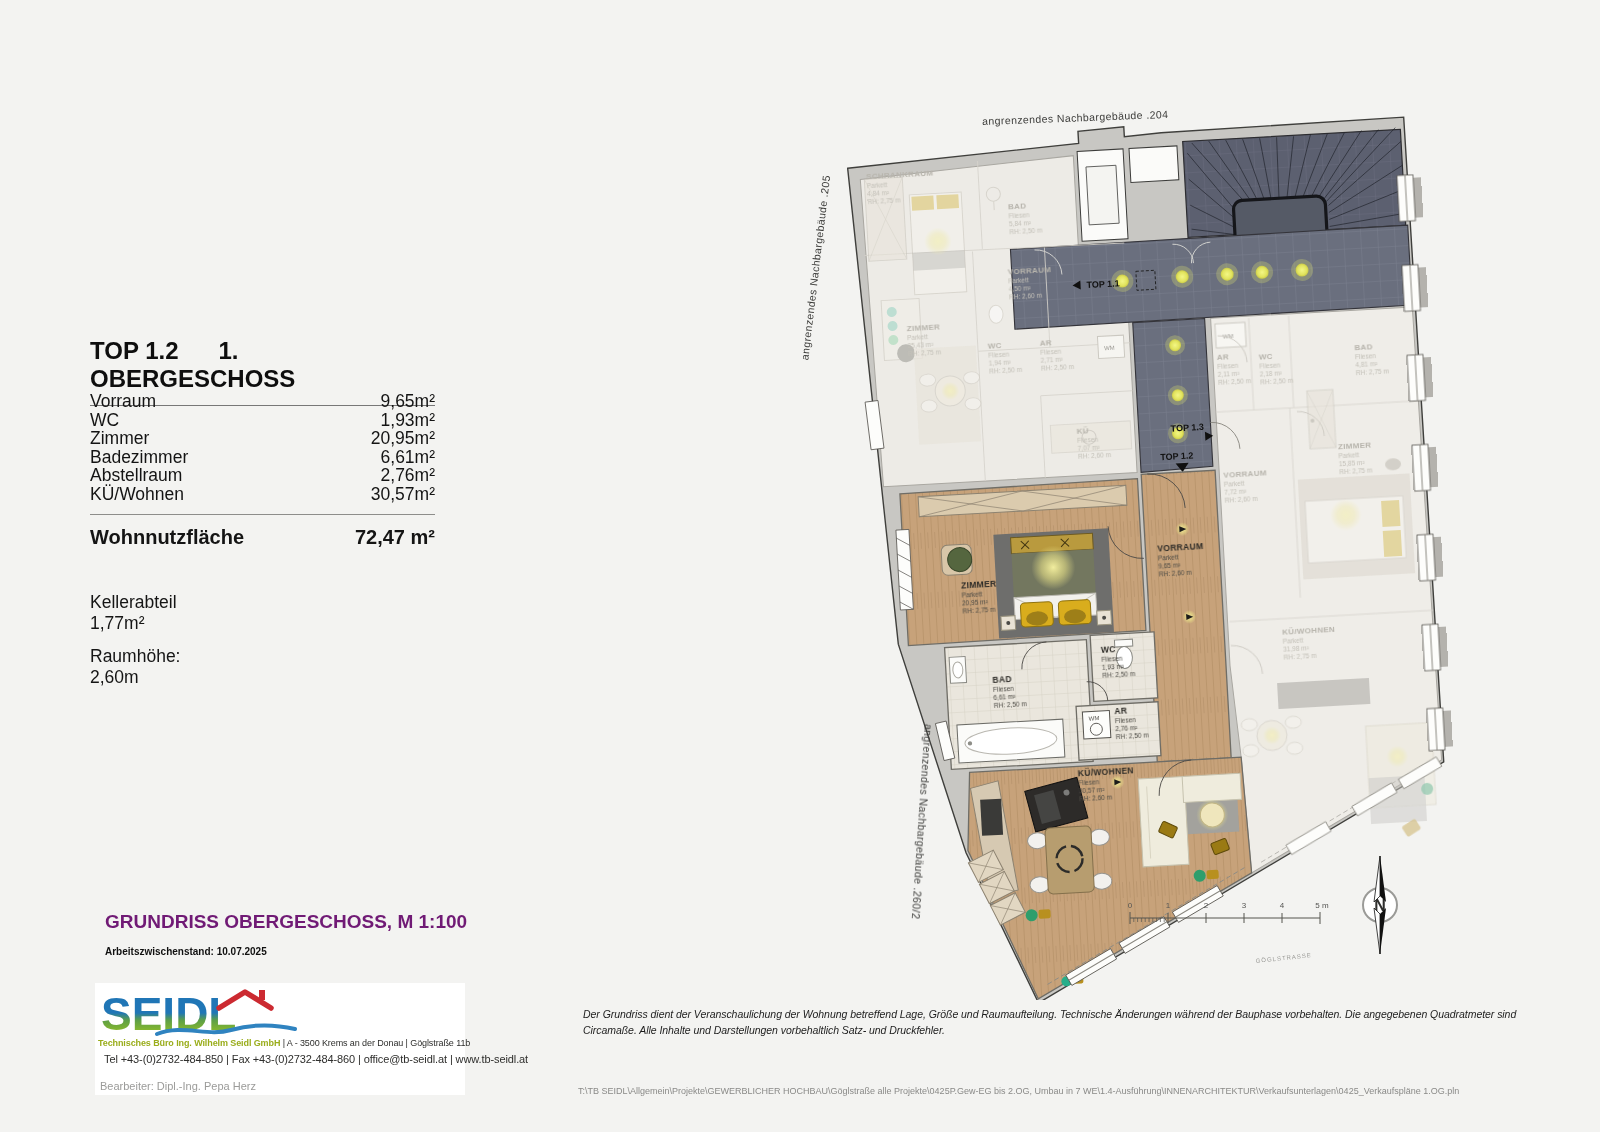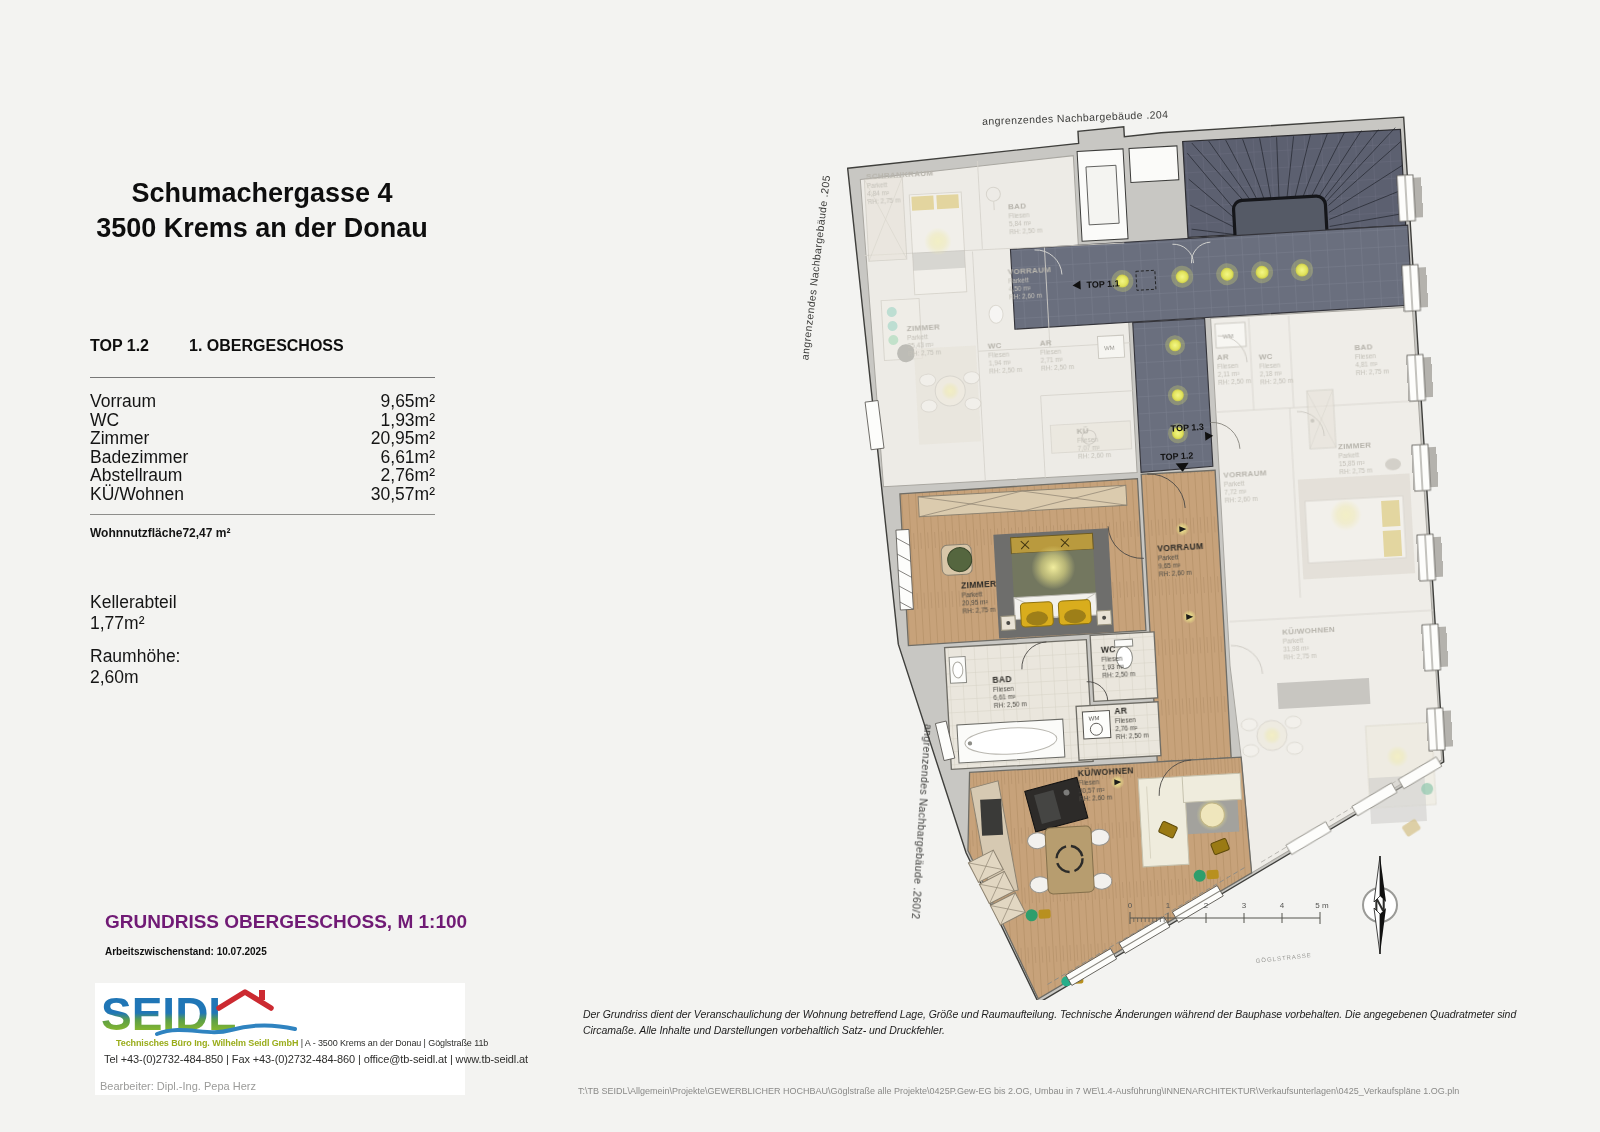--- a/index.html
+++ b/index.html
@@ -2,39 +2,39 @@
 <html><head>
 <meta charset="utf-8">
 <style>
   html,body{margin:0;padding:0;background:#d9d9d7;}
   .page{position:relative;width:1600px;height:1132px;background:#f3f3f1;
         font-family:"Liberation Sans",sans-serif;overflow:hidden;color:#151515;}
 
   
   .addr{position:absolute;left:88px;top:176px;width:348px;text-align:center;
         font-weight:700;font-size:27px;line-height:1.28;color:#0e0e0e;}
-  .heading{position:absolute;left:90px;top:337px;width:345px;padding-bottom:22px;
-        border-bottom:1.5px solid #777;font-weight:700;font-size:16px;color:#0e0e0e;}
+  .heading{position:absolute;left:90px;top:337px;width:345px;padding-bottom:12px;
+        border-bottom:1.5px solid #777;font-weight:700;font-size:24px;color:#0e0e0e;}
   .heading .gap{display:inline-block;width:40px;}
   .rtable{position:absolute;left:90px;top:392px;width:345px;font-size:17.5px;color:#141414;}
   .rrow{display:flex;justify-content:space-between;line-height:18.6px;}
-  .rtotal{display:flex;justify-content:flex-start;margin-top:10px;padding-top:11px;
-        border-top:1.5px solid #8d8d8b;font-weight:700;font-size:12px;}
+  .rtotal{display:flex;justify-content:space-between;margin-top:10px;padding-top:11px;
+        border-top:1.5px solid #8d8d8b;font-weight:700;font-size:20px;}
   .kvrow{position:absolute;left:90px;width:345px;display:flex;justify-content:space-between;
         font-size:17.5px;flex-direction:column;}
   .drawtitle{position:absolute;left:105px;top:911px;font-weight:700;font-size:19px;color:#701a75;}
   .status{position:absolute;left:105px;top:946px;font-weight:700;font-size:10px;color:#101010;}
 
   
   .logocard{position:absolute;left:95px;top:983px;width:370px;height:112px;background:#ffffff;}
   .logosvg{position:absolute;left:4px;top:2px;}
   .services{position:absolute;right:8px;top:6px;width:200px;text-align:right;
         font-size:7.5px;line-height:1.5;color:#5b5b59;}
   .services .svc0{color:#a6b51d;font-weight:700;}
-  .companyline{position:absolute;left:21px;top:55px;width:356px;font-size:9px;
+  .companyline{position:absolute;left:3px;top:55px;width:356px;font-size:9px;
         letter-spacing:-0.1px;color:#2e2e2c;white-space:nowrap;}
   .companyline b{color:#9aad1b;font-weight:700;}
   .contactline{position:absolute;left:9px;top:70px;width:356px;font-size:11px;
         letter-spacing:-0.1px;color:#2e2e2c;white-space:nowrap;}
   .bearbeiter{position:absolute;left:100px;top:1080px;font-size:11px;color:#9b9b99;}
 
   
   .disclaimer{position:absolute;left:583px;top:1006px;width:958px;font-size:10.5px;
         font-style:italic;line-height:1.55;color:#1c1c1c;letter-spacing:-0.05px;}
   .filepath{position:absolute;left:578px;top:1086px;width:980px;font-size:9px;color:#8a8a88;}
@@ -50,24 +50,20 @@
   .tick{font-size:8px;fill:#555553;}
   .street{font-size:6px;fill:#9a9a97;letter-spacing:1px;}
   .wmtxt{font-size:6px;fill:#8f8d86;}
   .wmtxtA{font-size:6px;fill:#55534e;}
 </style>
 </head>
 <body>
 
 <div class="page">
 
-  <div class="addr">
-    <div>Schumachergasse 4</div>
-    <div>3500 Krems an der Donau</div>
-  </div>
 
   <div class="heading">
     <span>TOP 1.2</span><span class="gap"></span><span>1. OBERGESCHOSS</span>
   </div>
 
   <div class="rtable">
     <div class="rrow">
         <span>Vorraum</span>
         <span>9,65m²</span>
       </div>

